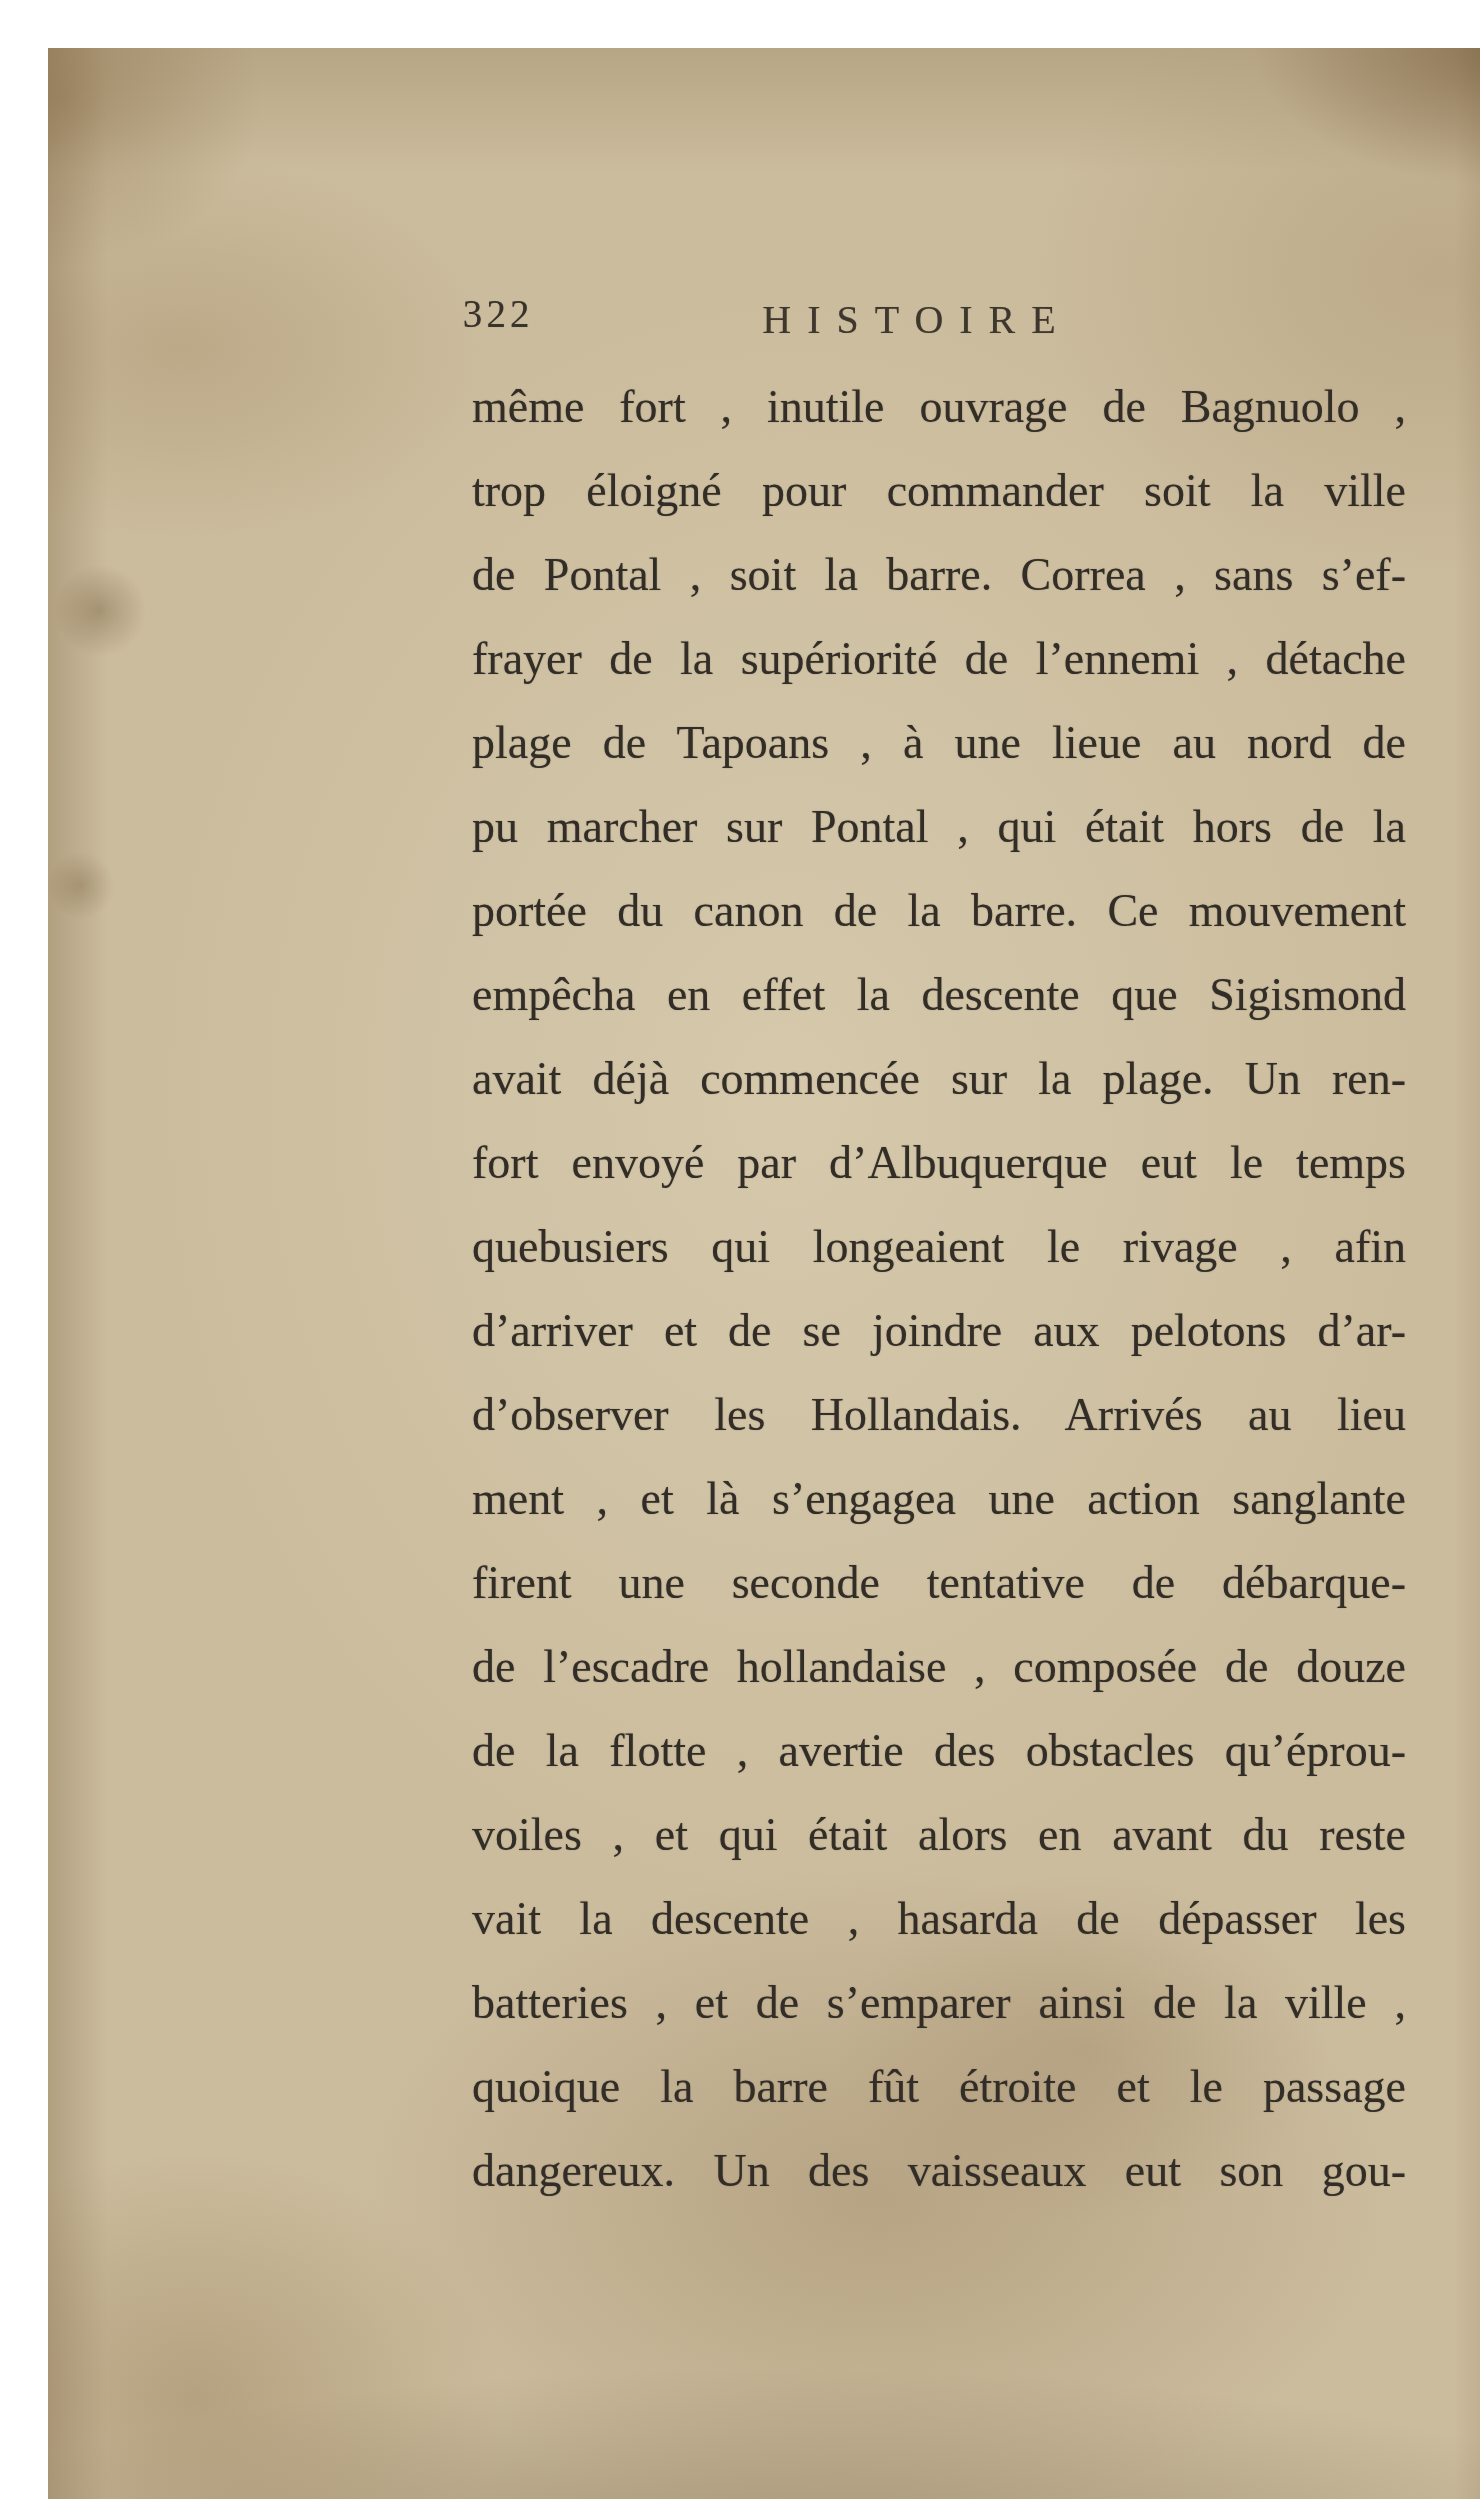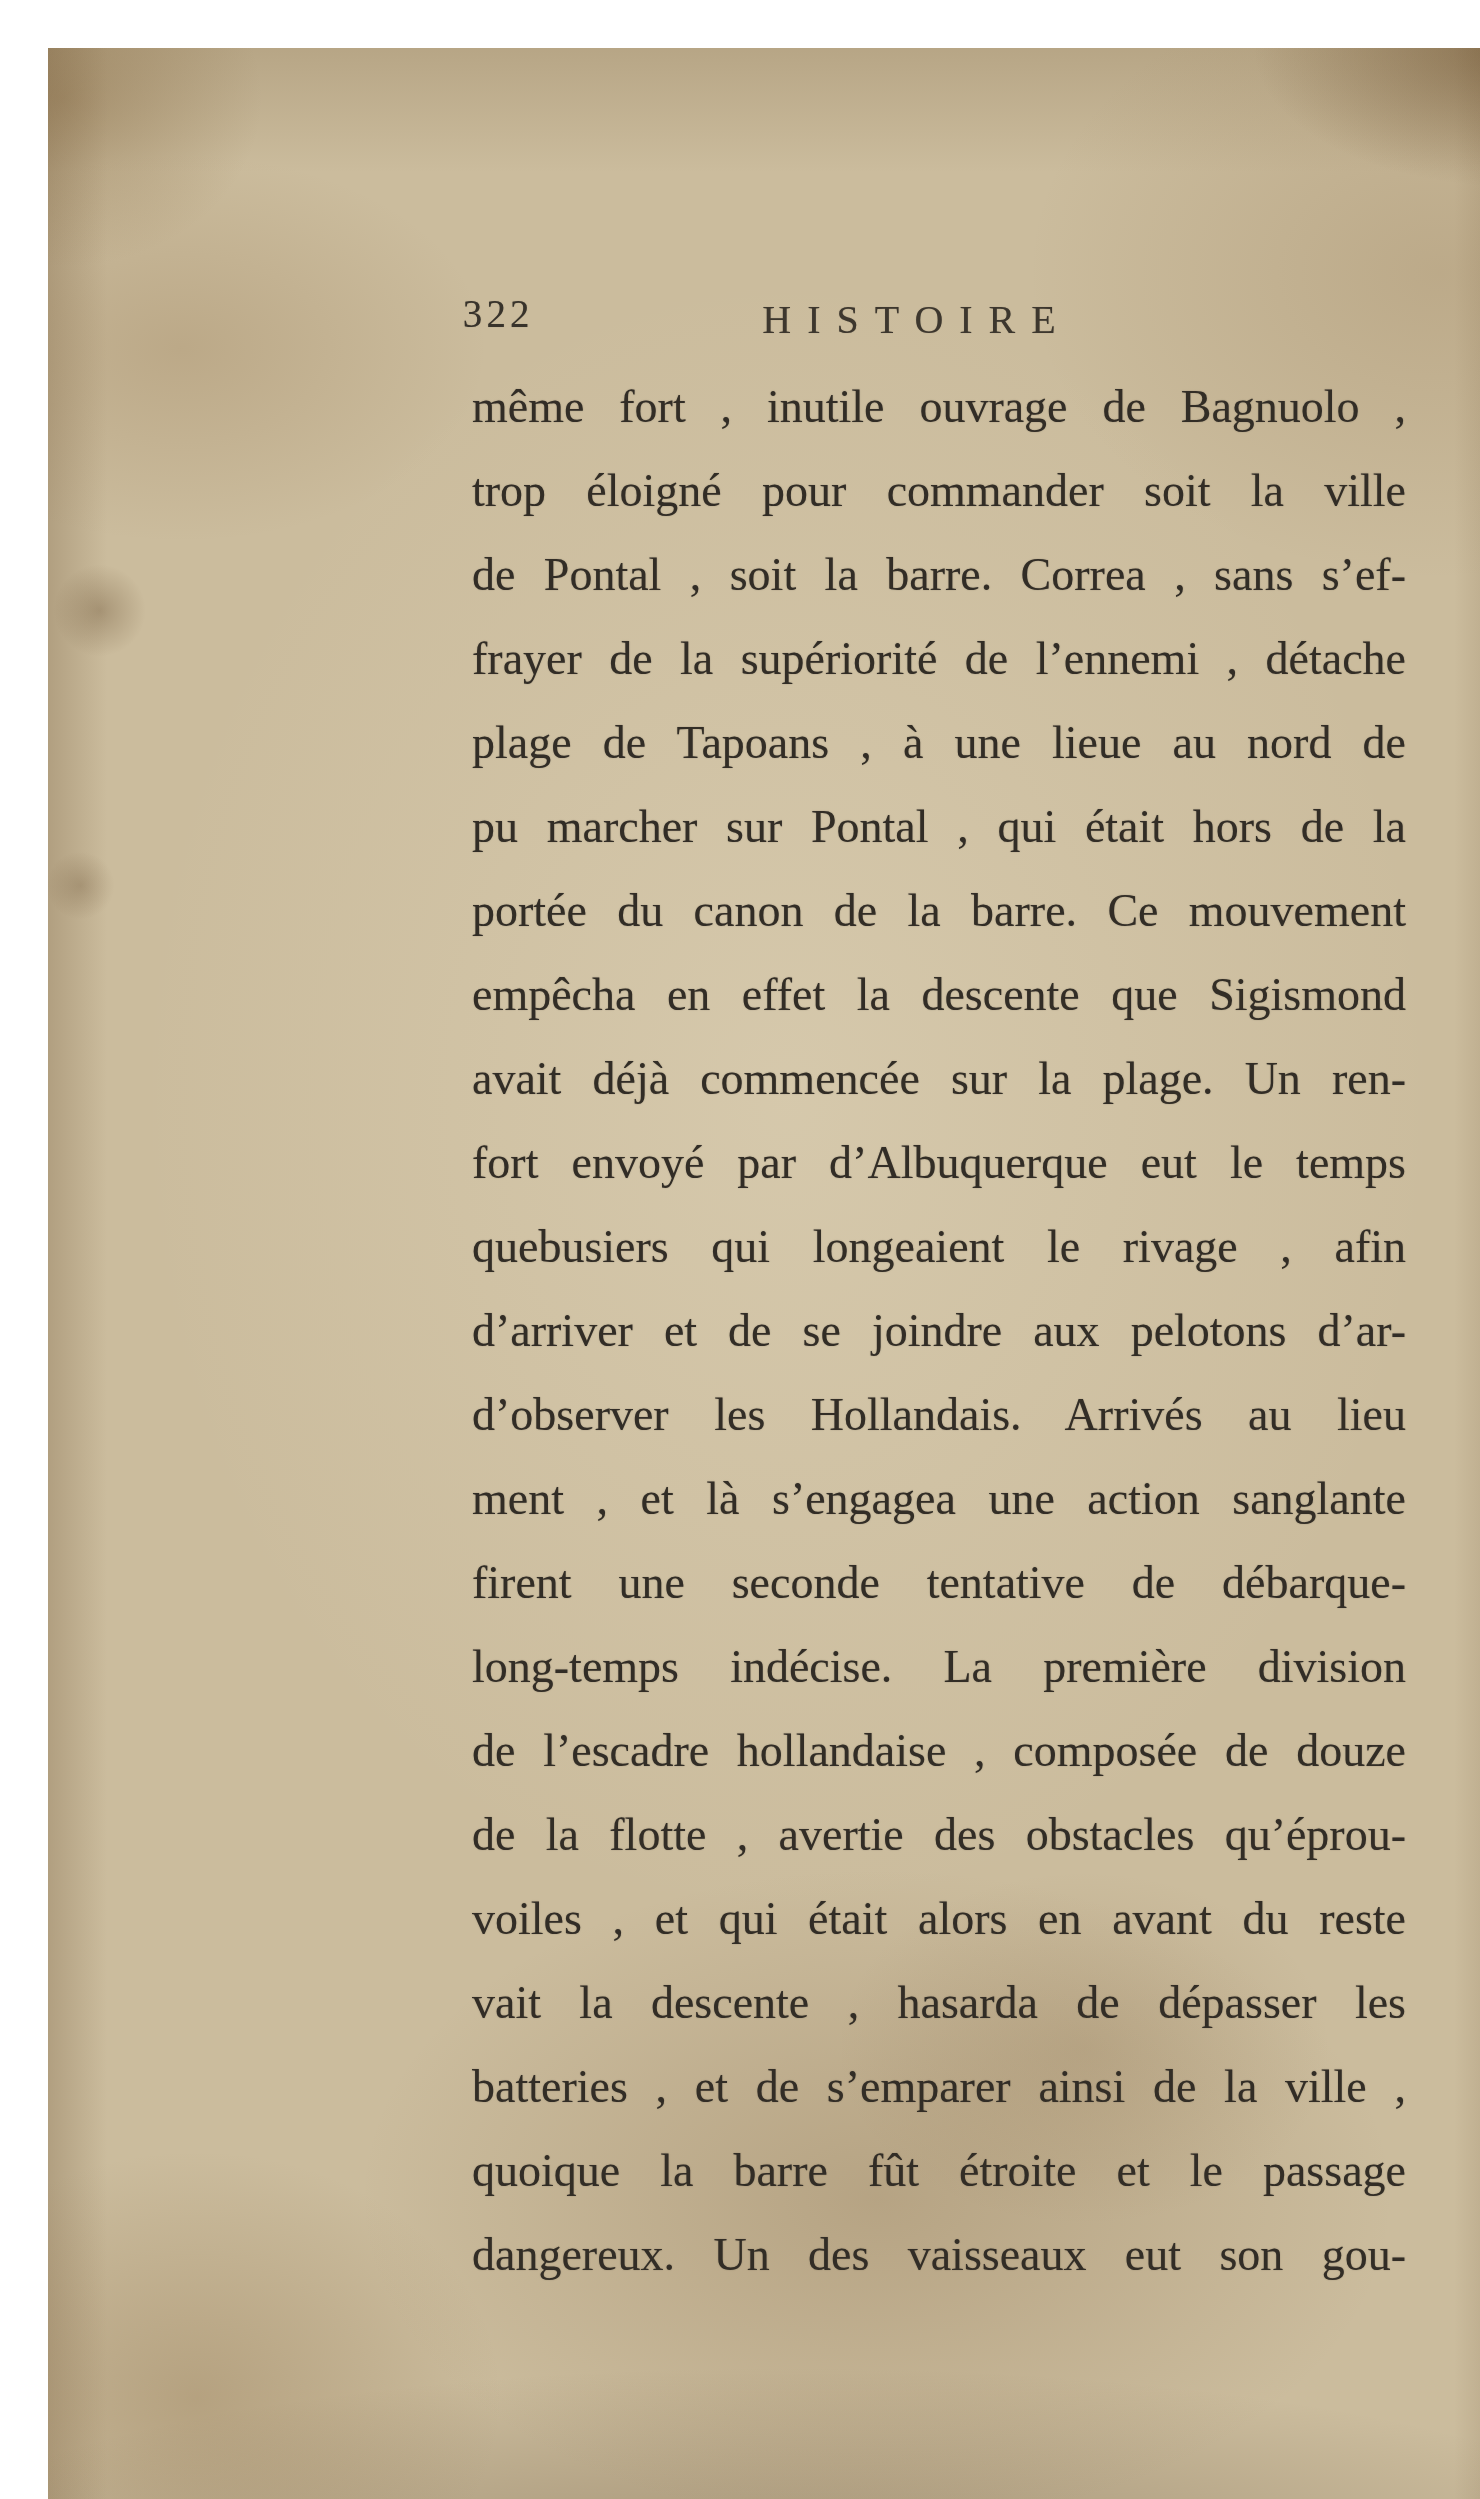--- a/index.html
+++ b/index.html
@@ -107,21 +107,20 @@
         <div class="line"><span>pu marcher sur Pontal , qui était hors de la</span></div>
         <div class="line"><span>portée du canon de la barre. Ce mouvement</span></div>
         <div class="line"><span>empêcha en effet la descente que Sigismond</span></div>
         <div class="line"><span>avait déjà commencée sur la plage. Un ren-</span></div>
         <div class="line"><span>fort envoyé par d’Albuquerque eut le temps</span></div>
         <div class="line"><span>quebusiers qui longeaient le rivage , afin</span></div>
         <div class="line"><span>d’arriver et de se joindre aux pelotons d’ar-</span></div>
         <div class="line"><span>d’observer les Hollandais. Arrivés au lieu</span></div>
         <div class="line"><span>ment , et là s’engagea une action sanglante</span></div>
         <div class="line"><span>firent une seconde tentative de débarque-</span></div>
-        <div class="line"><span>long-temps indécise. La première division</span></div>
         <div class="line"><span>de l’escadre hollandaise , composée de douze</span></div>
         <div class="line"><span>de la flotte , avertie des obstacles qu’éprou-</span></div>
         <div class="line"><span>voiles , et qui était alors en avant du reste</span></div>
         <div class="line"><span>vait la descente , hasarda de dépasser les</span></div>
         <div class="line"><span>batteries , et de s’emparer ainsi de la ville ,</span></div>
         <div class="line"><span>quoique la barre fût étroite et le passage</span></div>
         <div class="line"><span>dangereux. Un des vaisseaux eut son gou-</span></div>
       </div>
   </div>
 </div>

